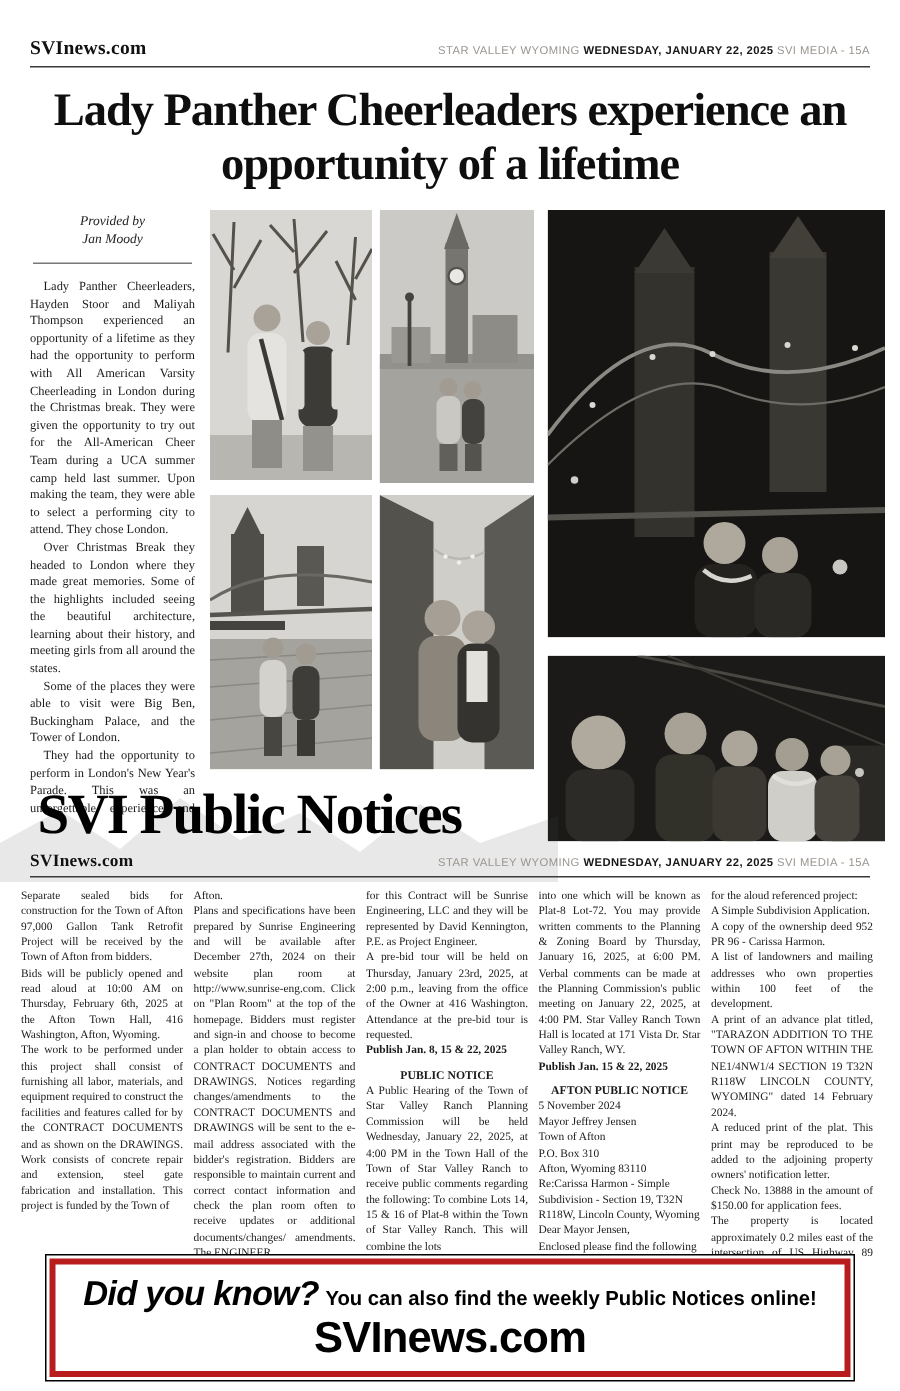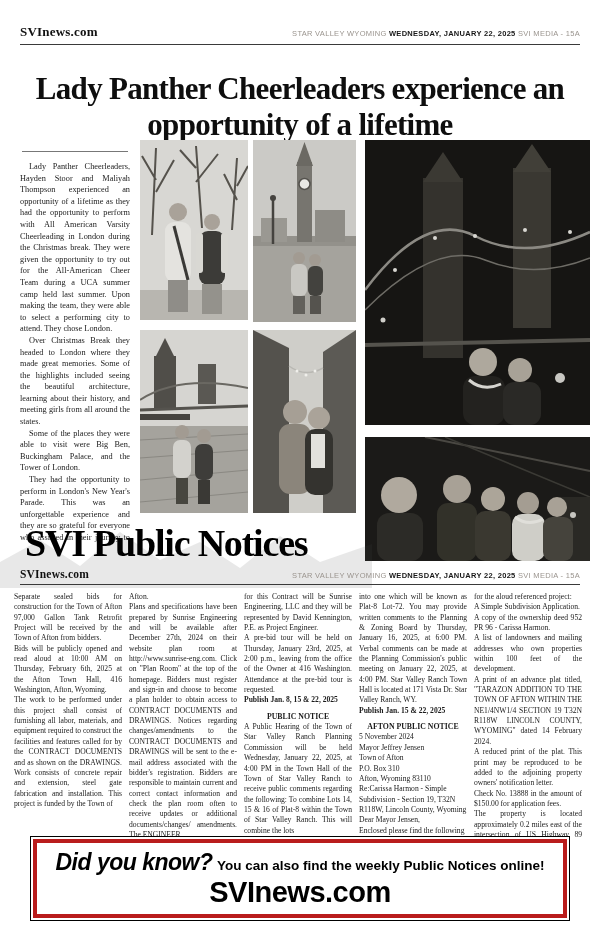--- a/index.html
+++ b/index.html
@@ -12,21 +12,21 @@
     position:absolute; left:20px; right:20px; display:flex;
     justify-content:space-between; align-items:baseline;
     border-bottom:1px solid #3a3a3a; padding-bottom:4px;
   }
   .masthead-top { top:24px; }
   .mast-site { font-weight:bold; font-size:13px; letter-spacing:0.2px; color:#111; text-decoration:none; }
   .mast-right { font-family:"Liberation Sans", sans-serif; font-size:7.5px; color:#9a948e; letter-spacing:0.3px; white-space:nowrap; }
   .mast-right .mast-date { color:#171717; font-weight:bold; }
   
   .headline {
-    position:absolute; top:55px; left:0; right:0; margin:16px; text-align:center;
+    position:absolute; top:55px; left:0; right:0; margin:0; text-align:center;
     font-size:31px; line-height:36px; font-weight:bold; letter-spacing:-0.7px; color:#0e0e0e;
   }
   .left-col { position:absolute; left:20px; top:141px; width:110px; height:402px; overflow:hidden; }
   .byline { text-align:center; font-style:italic; font-size:9px; line-height:12px; color:#222; }
   .byline-rule { border:0; border-top:1px solid #777; margin:10px 2px 9px; }
   .left-col p { margin:0; font-size:8.3px; line-height:11.6px; text-align:justify; text-indent:9px; }
   
   .collage { position:absolute; left:140px; top:140px; width:450px; height:421px; }
   .collage figure { position:absolute; margin:0; overflow:hidden; }
   .collage svg { display:block; width:100%; height:100%; }
@@ -72,20 +72,24 @@
     <span class="mast-right">
       <span>STAR VALLEY WYOMING</span>
       <span class="mast-date">WEDNESDAY, JANUARY 22, 2025</span>
       <span>SVI MEDIA - 15A</span>
     </span>
   </header>
 
   <h1 class="headline">Lady Panther Cheerleaders experience an opportunity of a lifetime</h1>
 
   <div class="left-col">
+    <div class="byline">
+      <div>Provided by</div>
+      <div>Jan Moody</div>
+    </div>
     <hr class="byline-rule">
     <p>Lady Panther Cheerleaders, Hayden Stoor and Maliyah Thompson experienced an opportunity of a lifetime as they had the opportunity to perform with All American Varsity Cheerleading in London during the Christmas break. They were given the opportunity to try out for the All-American Cheer Team during a UCA summer camp held last summer. Upon making the team, they were able to select a performing city to attend. They chose London.</p>
     <p>Over Christmas Break they headed to London where they made great memories. Some of the highlights included seeing the beautiful architecture, learning about their history, and meeting girls from all around the states.</p>
     <p>Some of the places they were able to visit were Big Ben, Buckingham Palace, and the Tower of London.</p>
     <p>They had the opportunity to perform in London's New Year's Parade. This was an unforgettable experience and they are so grateful for everyone who assisted in their journey to get there.</p>
 
   </div>
 
   <div class="collage">
 

